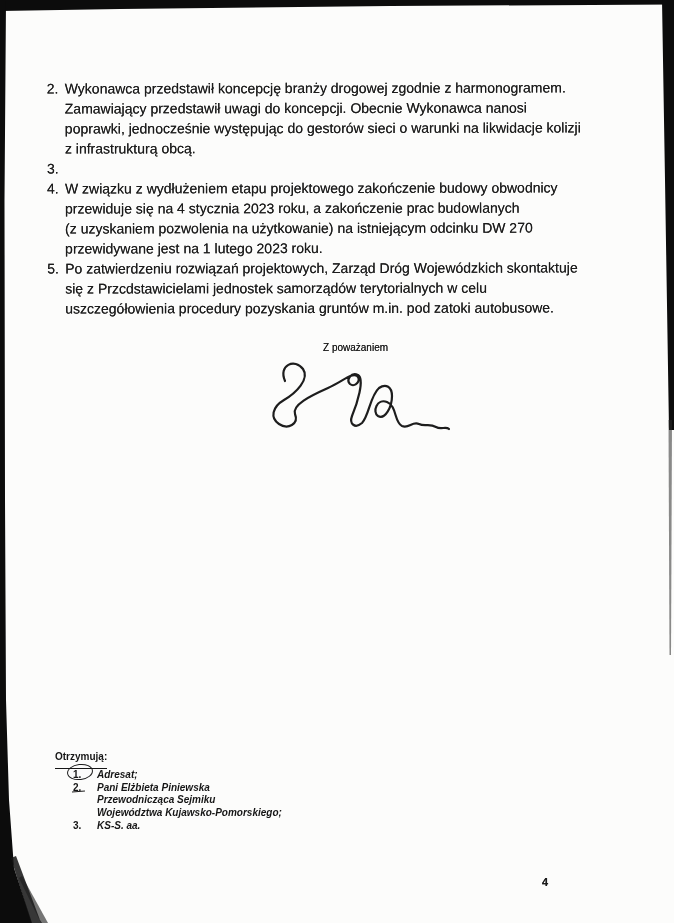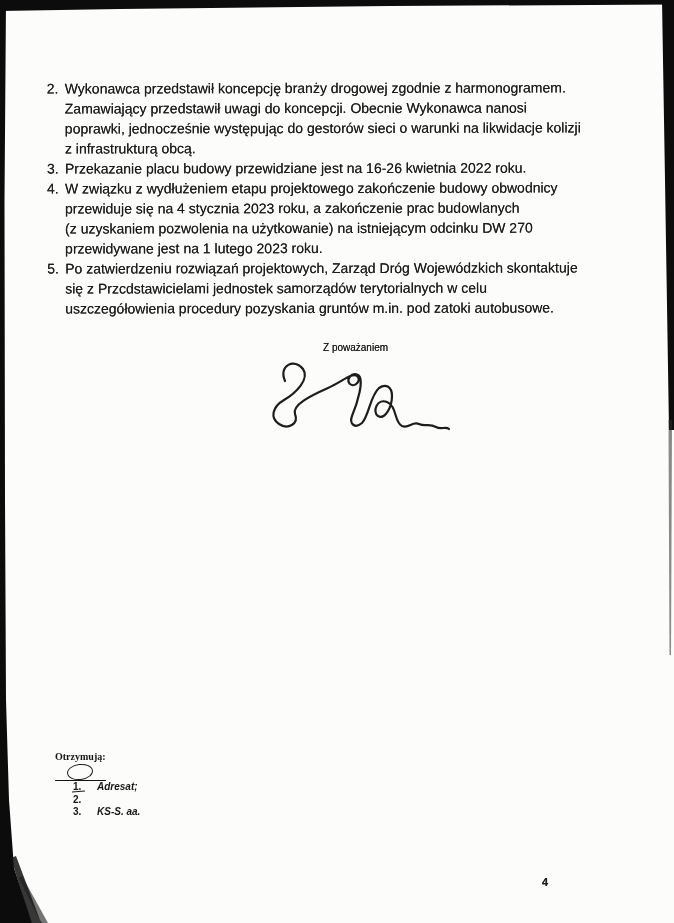--- a/index.html
+++ b/index.html
@@ -34,22 +34,21 @@
 
   
   .footer{
     position:absolute;left:55px;top:751px;
     font-size:10px;line-height:12.8px;font-weight:700;
     color:#161616;
   }
   .footer-label{
     display:inline-block;
     border-bottom:1.3px solid #161616;
-    padding-bottom:16px;
-    font-family:Liberation Serif, serif;
+    padding-bottom:4px;
   }
   .recipient{display:flex;align-items:flex-start;}
   .recipient .rnum{width:24px;flex:0 0 24px;margin-left:18px;}
   .recipient .rlines{white-space:nowrap;font-style:italic;}
   .circle-mark{
     position:absolute;left:12px;top:13px;width:24px;height:14px;
     border:1.4px solid #1c1c1c;border-radius:50%;
     transform:rotate(-7deg);
   }
   .underline-mark{
@@ -82,23 +81,20 @@
       <span class="num">2.</span>
       <div class="lines">
         <div>Wykonawca przedstawił koncepcję branży drogowej zgodnie z harmonogramem.</div>
         <div>Zamawiający przedstawił uwagi do koncepcji. Obecnie Wykonawca nanosi</div>
         <div>poprawki, jednocześnie występując do gestorów sieci o warunki na likwidacje kolizji</div>
         <div>z infrastrukturą obcą.</div>
       </div>
     </div>
     <div class="item">
       <span class="num">3.</span>
-      <div class="lines">
-        <div>Przekazanie placu budowy przewidziane jest na 16-26 kwietnia 2022 roku.</div>
-      </div>
     </div>
     <div class="item">
       <span class="num">4.</span>
       <div class="lines">
         <div>W związku z wydłużeniem etapu projektowego zakończenie budowy obwodnicy</div>
         <div>przewiduje się na 4 stycznia 2023 roku, a zakończenie prac budowlanych</div>
         <div>(z uzyskaniem pozwolenia na użytkowanie) na istniejącym odcinku DW 270</div>
         <div>przewidywane jest na 1 lutego 2023 roku.</div>
       </div>
     </div>
@@ -139,20 +135,25 @@
   <div class="footer">
     <span class="footer-label">Otrzymują:</span>
     <div class="recipient">
       <span class="rnum">1.</span>
       <div class="rlines">
         <div>Adresat;</div>
       </div>
     </div>
     <div class="recipient">
       <span class="rnum">2.</span>
+      <div class="rlines">
+        <div>Pani Elżbieta Piniewska</div>
+        <div>Przewodnicząca Sejmiku</div>
+        <div>Województwa Kujawsko-Pomorskiego;</div>
+      </div>
     </div>
     <div class="recipient">
       <span class="rnum">3.</span>
       <div class="rlines">
         <div>KS-S. aa.</div>
       </div>
     </div>
     <span class="circle-mark"></span>
     <span class="underline-mark"></span>
   </div>

